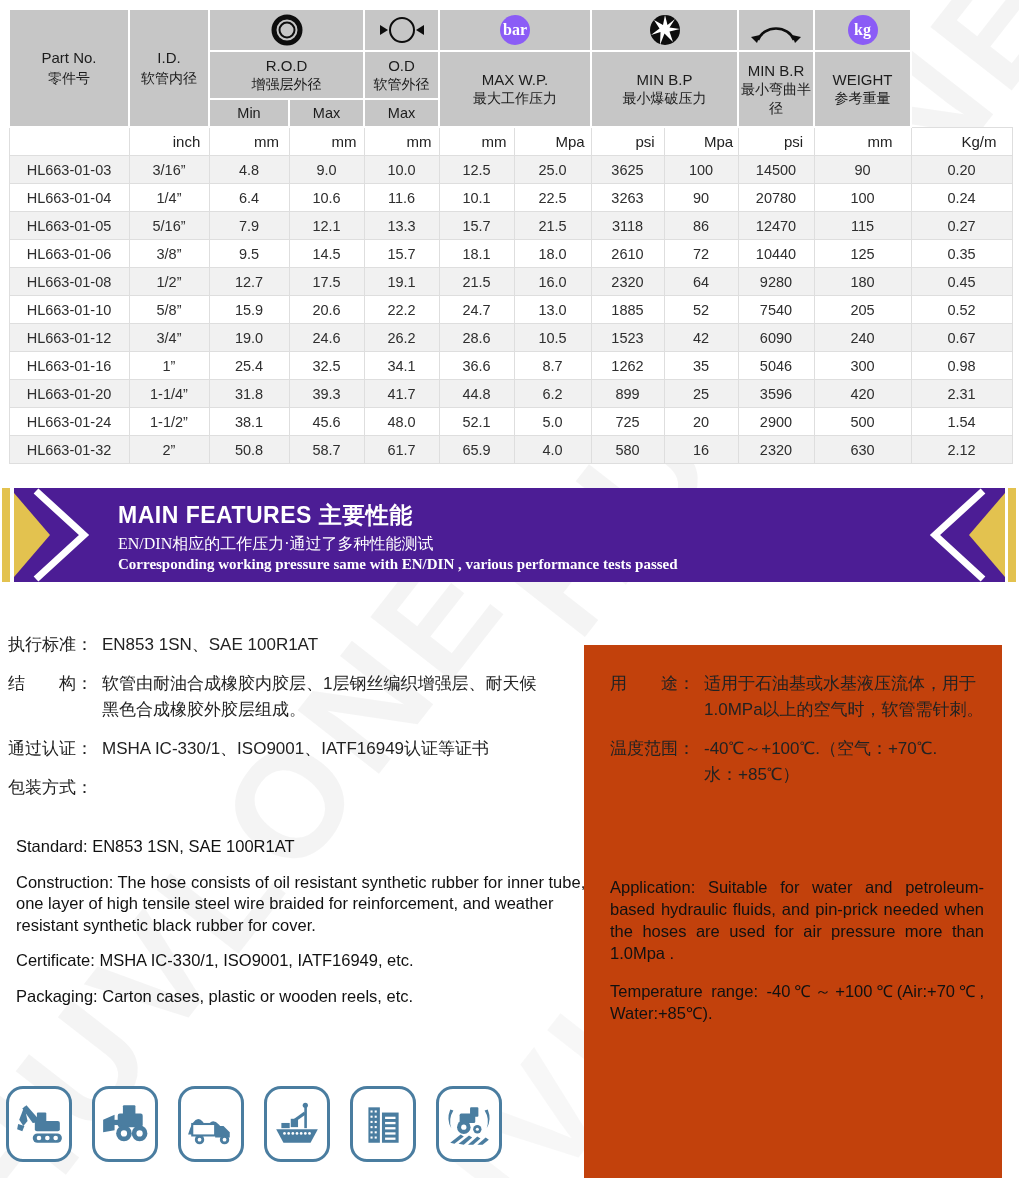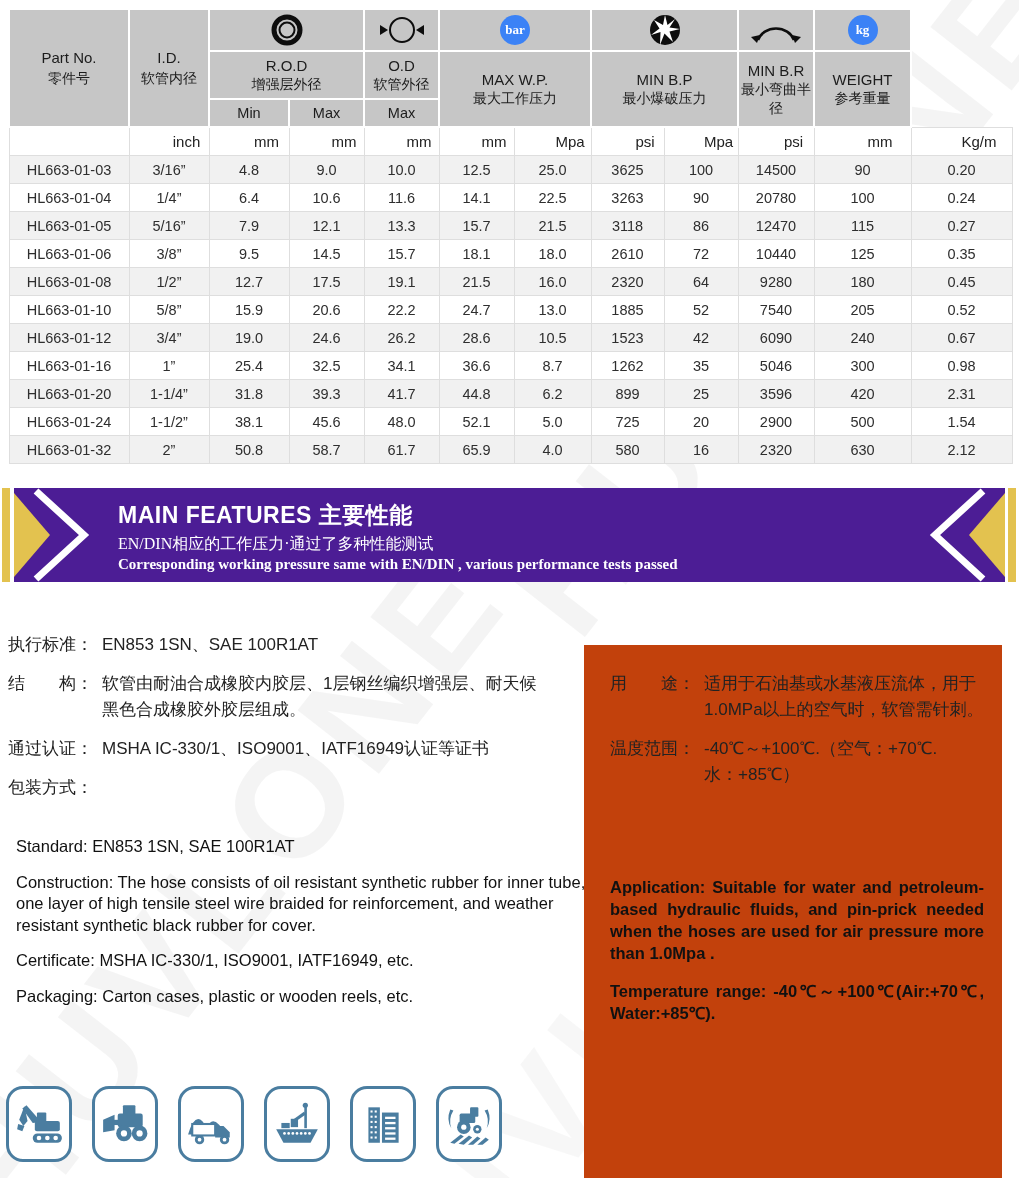--- a/index.html
+++ b/index.html
@@ -25,23 +25,23 @@
   .hdr-zh{display:block;font-size:14px;line-height:19px;}
   .merged{font-size:15px;}
   .merged .hdr-zh{margin-top:2px;}
   table.spec td{border:1px solid #dedede;background:#fff;text-align:center;
       font-size:14.5px;color:#2e2e2e;height:27px;padding:0;}
   tr.units td{font-size:15px;color:#222;padding-left:35px;}
   tr.stripe td{background:#f1f1f1;}
 
   
   .cellicon{display:flex;align-items:center;justify-content:center;height:100%;}
-  .blackdisc{width:30px;height:30px;border-radius:50%;background:#3b82f6;color:#fff;
+  .blackdisc{width:30px;height:30px;border-radius:50%;background:#8b5cf6;color:#fff;
       display:flex;align-items:center;justify-content:center;
-      font-family:"Liberation Serif",serif;font-weight:bold;font-size:13px;}
+      font-family:"Liberation Serif",serif;font-weight:bold;font-size:16px;}
 
   
   .banner{position:absolute;left:0;top:488px;width:1019px;height:94px;}
   .vstripe{position:absolute;top:0;width:8px;height:94px;background:#e3c24f;}
   .vs-l{left:2px;} .vs-r{right:3px;}
   .banner-blue{position:absolute;left:14px;right:14px;top:0;height:94px;background:#4c1d95;overflow:hidden;}
   .tri{position:absolute;top:5px;width:36px;height:84px;background:#e3c24f;}
   .tri-l{left:0;clip-path:polygon(0 0,100% 50%,0 100%);}
   .tri-r{right:0;clip-path:polygon(100% 0,0 50%,100% 100%);}
   .chev{position:absolute;top:0;}
@@ -54,21 +54,21 @@
   .specs-zh{position:absolute;left:8px;top:632px;width:578px;font-size:17px;color:#222;}
   .spec-row{display:flex;margin-bottom:13px;line-height:26px;}
   .spec-label{flex:0 0 94px;white-space:nowrap;}
   .spec-text{flex:1;white-space:pre-line;}
   .specs-en{position:absolute;left:8px;top:836px;width:582px;font-size:16.5px;color:#111;line-height:21.5px;}
   .specs-en p{margin:0 0 14px 8px;}
 
   .panel{position:absolute;left:584px;top:645px;width:418px;height:570px;background:#c2410c;}
   .panel-inner{padding:26px 18px 0 26px;font-size:17px;color:#222;}
   .panel-en{margin-top:88px;font-size:16.5px;color:#111;line-height:22px;text-align:justify;}
-  .panel-en p{margin:0 0 16px 0;font-weight:bold;}
+  .panel-en p{margin:0 0 16px 0;}
 
   
   .apps{position:absolute;left:6px;top:1086px;display:flex;gap:20px;}
   .app{width:66px;height:76px;border:3.5px solid #4a7da0;border-radius:17px;background:#fff;
       display:flex;align-items:center;justify-content:center;box-sizing:border-box;}
   .app svg{display:block;}
 </style>
 </head>
 <body>
 
@@ -212,21 +212,21 @@
             <td>14500</td>
             <td>90</td>
             <td>0.20</td>
           </tr>
           <tr>
             <td>HL663-01-04</td>
             <td>1/4”</td>
             <td>6.4</td>
             <td>10.6</td>
             <td>11.6</td>
-            <td>14.1</td>
+            <td>10.1</td>
             <td>22.5</td>
             <td>3263</td>
             <td>90</td>
             <td>20780</td>
             <td>100</td>
             <td>0.24</td>
           </tr>
           <tr class="stripe">
             <td>HL663-01-05</td>
             <td>5/16”</td>

